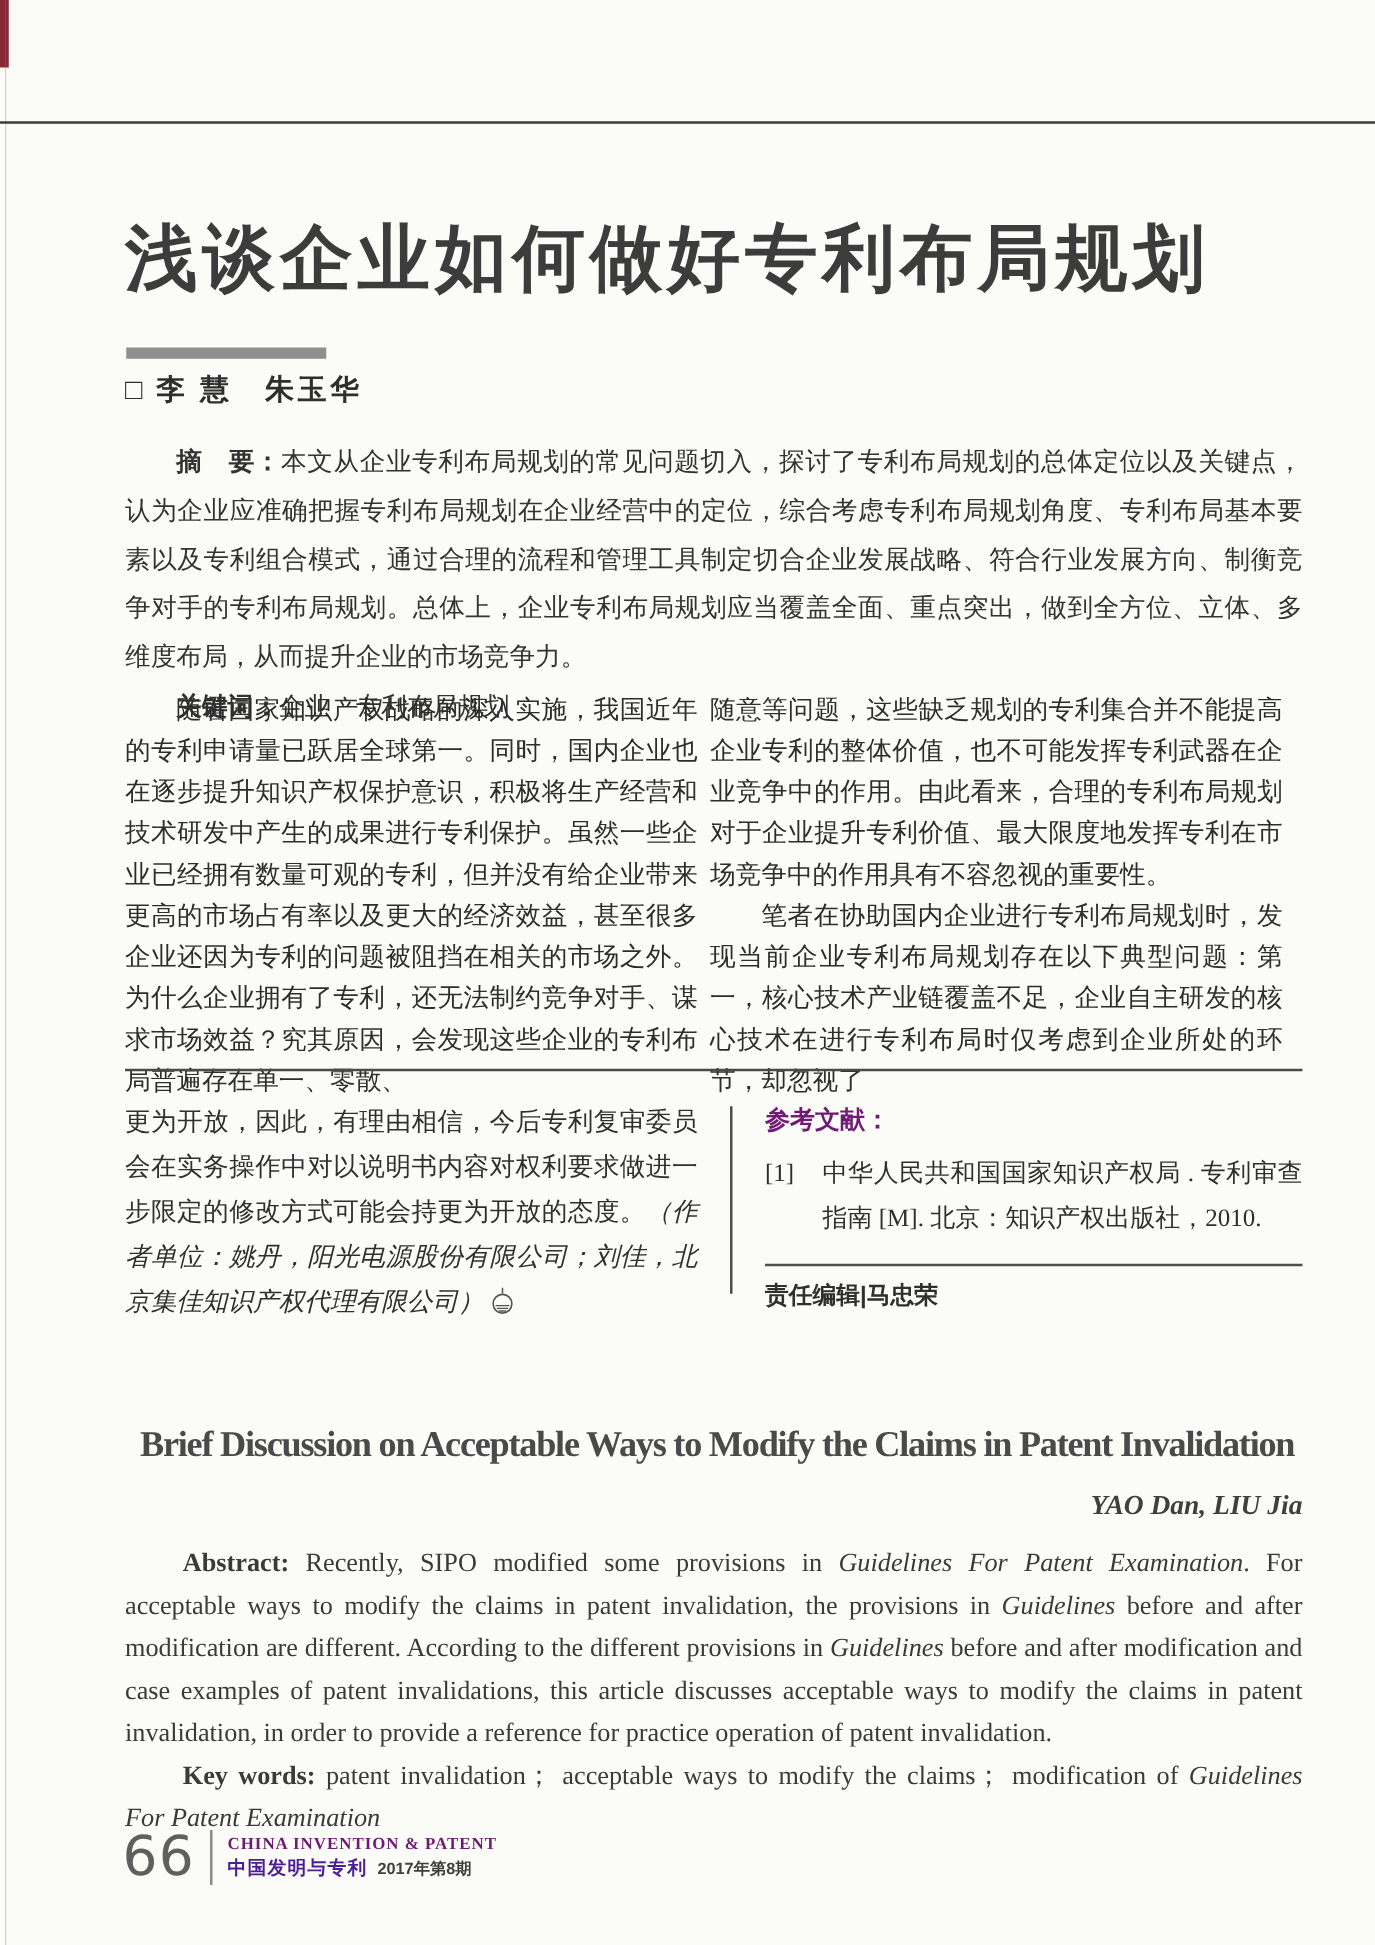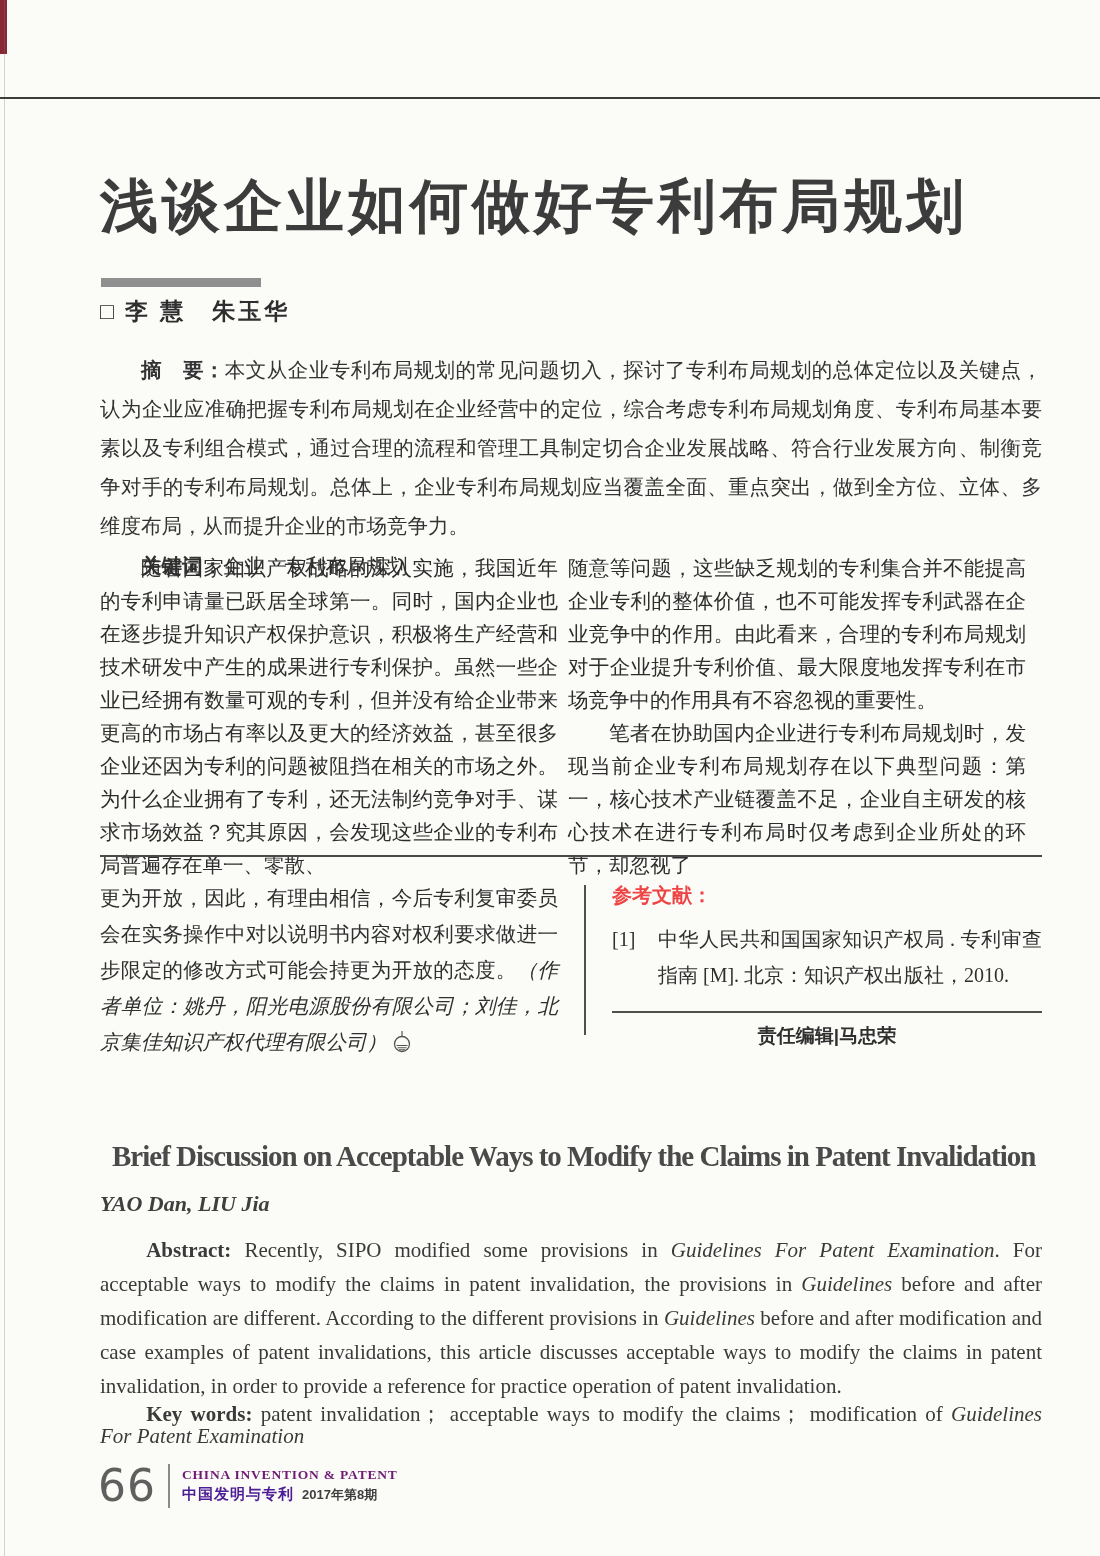--- a/index.html
+++ b/index.html
@@ -56,38 +56,38 @@
 
   .mid-rule { position:absolute; left:100px; top:855px; width:942px; height:2px; background:#4a4a4a; }
 
   .lower { position:absolute; left:100px; top:880px; width:942px; display:flex; }
   .lower-left { width:458px; font-size:20.5px; line-height:36px; text-align:justify; }
   .lower-left p { margin:0; }
   .lower-left i { font-style:italic; }
   .end-icon { display:inline-block; vertical-align:-4px; margin-left:5px; }
   .v-divider { width:2px; background:#4f4f4f; margin:5px 26px 0 26px; height:150px; flex:none; }
   .lower-right { flex:1; }
-  .ref-label { margin:2px 0 0; font-size:20px; font-weight:bold; font-family:Liberation Serif, serif; color:#ef4444; }
+  .ref-label { margin:2px 0 0; font-size:20px; font-weight:bold; font-family:Liberation Serif, serif; color:#701a75; }
   .ref-item { display:flex; margin-top:12px; font-size:20px; line-height:36px; text-align:justify; }
   .ref-no { width:46px; flex:none; }
   .ref-text { flex:1; }
   .ref-rule { margin-top:18px; height:2px; background:#4f4f4f; }
   .editor {
-    margin:10px 0 0; text-align:center; font-size:19px;
+    margin:10px 0 0; text-align:left; font-size:19px;
     font-family:"Liberation Sans", sans-serif; color:#2f2f2f; font-weight:bold;
   }
 
   .english { position:absolute; left:100px; top:1128px; width:942px; color:#3a3a3a; }
   .english h2 {
     margin:12px; text-align:center; white-space:nowrap;
     font-size:29px; font-weight:bold; letter-spacing:-1px; color:#4a4a4a;
   }
-  .en-authors { margin:18px 0 0; text-align:left; font-style:italic; font-weight:bold; font-size:22px; color:#3f3f3f; }
+  .en-authors { margin:18px 0 0; text-align:right; font-style:italic; font-weight:bold; font-size:22px; color:#3f3f3f; }
   .en-abstract { margin:16px 0 0; font-size:21px; line-height:34px; text-align:justify; text-indent:2.2em; }
-  .en-keywords { margin:0; font-size:21px; line-height:22px; text-align:justify; text-indent:2.2em; }
+  .en-keywords { margin:0; font-size:21px; line-height:34px; text-align:justify; text-indent:2.2em; }
 
   footer { position:absolute; left:98px; top:1460px; display:flex; align-items:center; }
   .pageno { font-size:44px; color:#5f5f5f; font-family:"DejaVu Sans", sans-serif; letter-spacing:1px; }
   .foot-div { width:2px; height:44px; background:#8a8a8a; margin:0 12px; }
   .j-en { display:block; font-size:13.5px; font-weight:bold; letter-spacing:0.8px; color:#701a75;text-align:right; }
   .j-cn-row { display:block; margin-top:2px; }
   .j-cn { font-size:15px; font-weight:bold; color:#4c1d95; letter-spacing:1px; font-family:"Liberation Sans", sans-serif; }
   .j-issue { font-size:13px; font-weight:bold; margin-left:8px; color:#3f3f3f; font-family:"Liberation Sans", sans-serif; }
 </style>
 </head>

